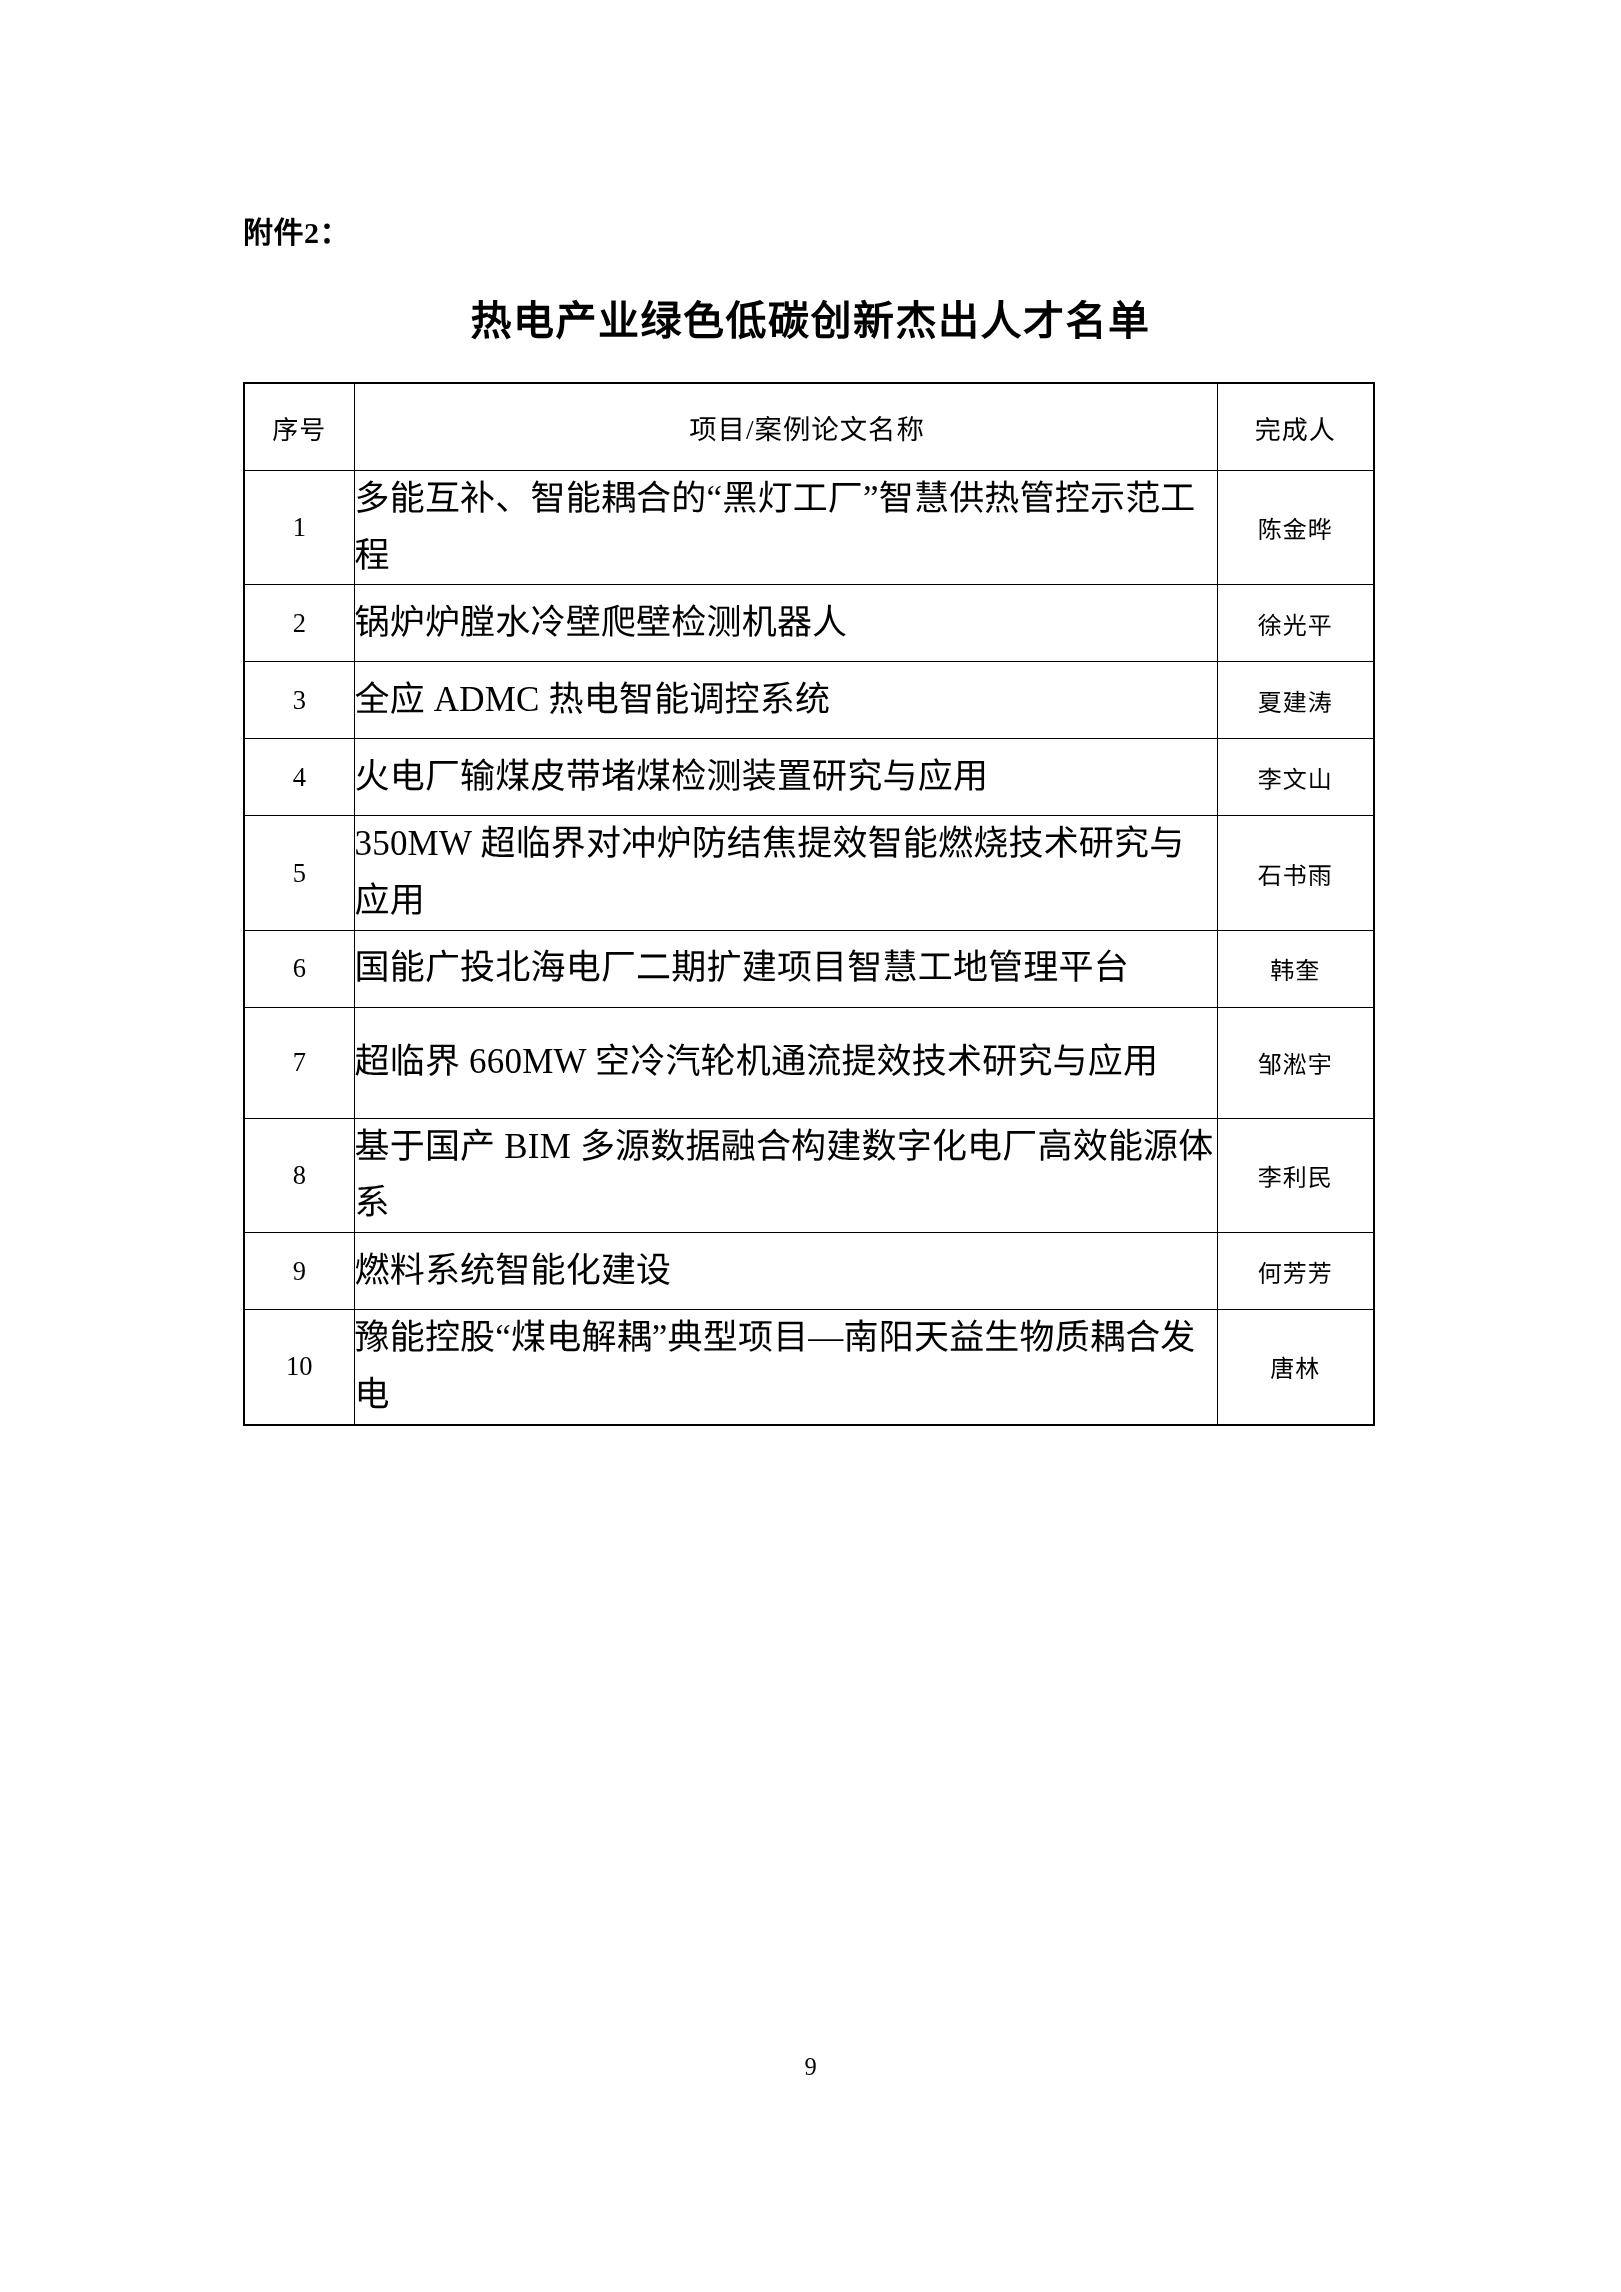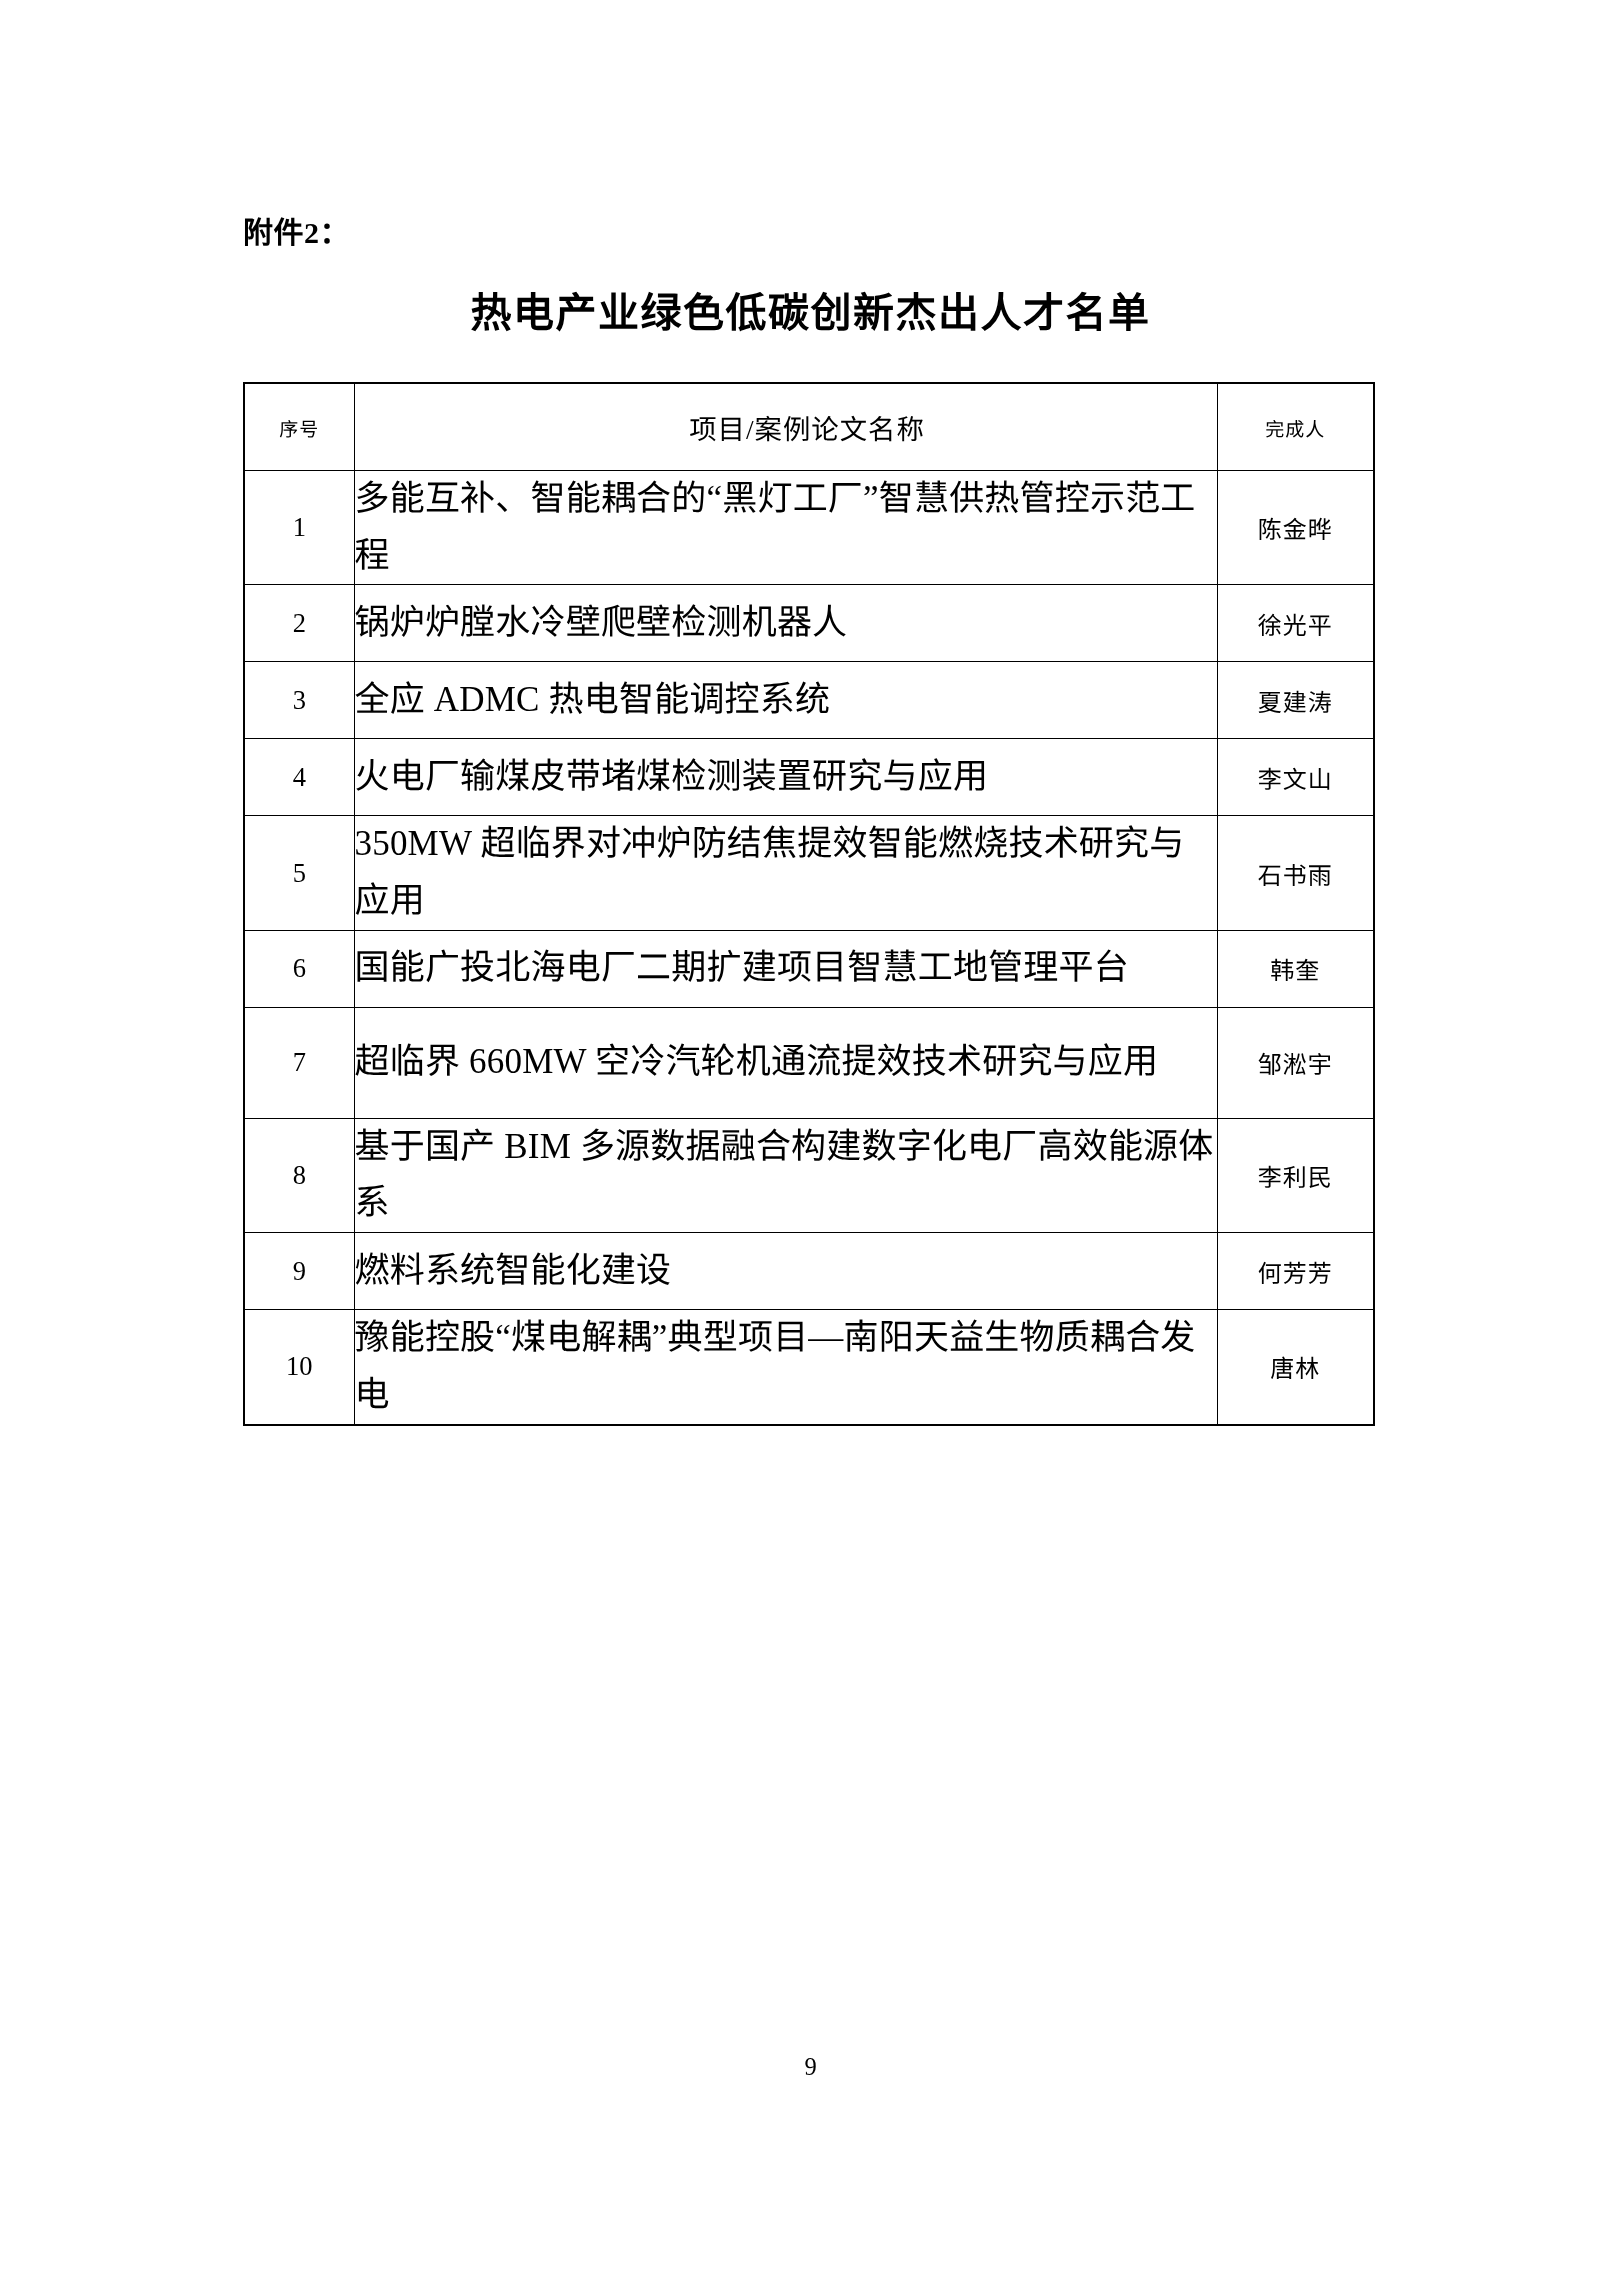--- a/index.html
+++ b/index.html
@@ -29,21 +29,21 @@
     font-size: 30px;
     font-weight: 700;
     letter-spacing: 0.5px;
     white-space: nowrap;
   }
 
   
   .doc-title {
     position: absolute;
     left: 0;
-    top: 279px;
+    top: 287px;
     width: 1621px;
     text-align: center;
     font-family: "Liberation Serif", "DejaVu Serif", serif;
     font-size: 41px;
     font-weight: 700;
     letter-spacing: 1.5px;
     white-space: nowrap;
   }
 
   
@@ -71,21 +71,21 @@
   table.award-table {
     outline: none;
   }
 
   col.col-idx  { width: 110px; }
   col.col-name { width: 863px; }
   col.col-pers { width: 157px; }
 
   thead th {
     height: 86px;
-    font-size: 19px;
+    font-size: 26px;
     font-family: "Liberation Serif", "DejaVu Serif", serif;
     text-align: center;
     letter-spacing: 1px;
   }
   thead th.th-name {
     font-size: 27.4px;
     padding-left: 43px;
   }
 
   tbody td {

